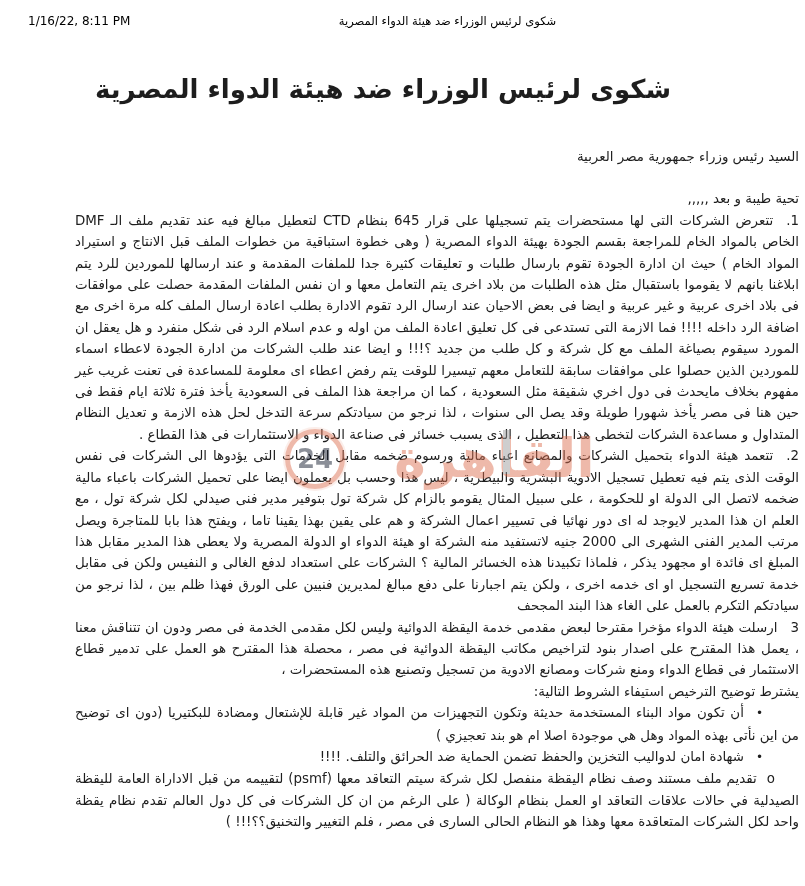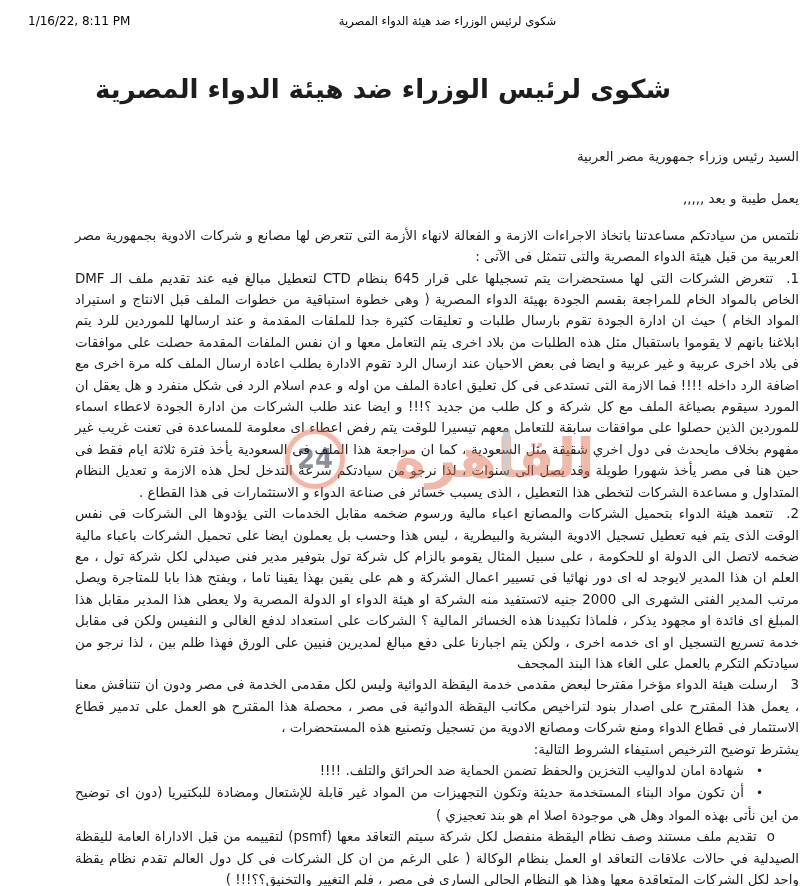--- a/index.html
+++ b/index.html
@@ -65,34 +65,33 @@
 
   <div class="print-header">
     <span class="ph-date">1/16/22, 8:11 PM</span>
     <span class="ph-title">شكوى لرئيس الوزراء ضد هيئة الدواء المصرية</span>
   </div>
 
   <h1 class="main-title">شكوى لرئيس الوزراء ضد هيئة الدواء المصرية</h1>
 
   <div class="content">
     <p class="recipient">السيد رئيس وزراء جمهورية مصر العربية</p>
-    <p class="greeting">يعمل طيبة و بعد ,,,,,</p>
-    <p class="intro">نلتمس من سيادتكم  مساعدتنا باتخاذ الاجراءات الازمة و الفعالة لانهاء الأزمة التى تتعرض لها مصانع و شركات الادوية بجمهورية مصر العربية من قبل هيئة الدواء المصرية والتى تتمثل فى الآتى :</p>
+    <p class="greeting">تحية طيبة و بعد ,,,,,</p>
 
     <p class="item"><span class="item-marker">1.</span><span>تتعرض الشركات التى لها مستحضرات يتم تسجيلها على قرار 645 بنظام CTD لتعطيل مبالغ فيه عند تقديم ملف الـ DMF الخاص بالمواد الخام للمراجعة بقسم الجودة بهيئة الدواء المصرية ( وهى خطوة استباقية من خطوات الملف قبل الانتاج و استيراد المواد الخام ) حيث ان ادارة الجودة تقوم بارسال طلبات و تعليقات كثيرة جدا للملفات المقدمة و عند ارسالها للموردين للرد يتم ابلاغنا بانهم لا يقوموا باستقبال مثل هذه الطلبات من بلاد اخرى يتم التعامل معها و ان نفس الملفات المقدمة حصلت على موافقات فى بلاد اخرى عربية و غير عربية و ايضا فى بعض الاحيان عند ارسال الرد تقوم الادارة بطلب اعادة ارسال الملف كله مرة اخرى مع اضافة الرد داخله !!!! فما الازمة التى تستدعى فى كل تعليق اعادة الملف من اوله و عدم اسلام الرد فى شكل منفرد و هل يعقل ان المورد سيقوم بصياغة الملف مع كل شركة و كل طلب من جديد ؟!!! و ايضا عند طلب الشركات من ادارة الجودة لاعطاء اسماء للموردين الذين حصلوا على موافقات سابقة للتعامل معهم تيسيرا للوقت يتم رفض اعطاء اى معلومة للمساعدة فى تعنت غريب غير مفهوم بخلاف مايحدث فى دول اخري شقيقة مثل السعودية ، كما ان مراجعة هذا الملف فى السعودية يأخذ فترة ثلاثة ايام فقط فى حين هنا فى مصر يأخذ شهورا طويلة وقد يصل الى سنوات ، لذا نرجو من سيادتكم سرعة التدخل لحل هذه الازمة و تعديل النظام المتداول و مساعدة الشركات لتخطى هذا التعطيل ، الذى يسبب خسائر فى صناعة الدواء و الاستثمارات فى هذا القطاع .</span></p>
 
     <p class="item"><span class="item-marker">2.</span><span>تتعمد هيئة الدواء بتحميل الشركات والمصانع اعباء مالية ورسوم ضخمه مقابل الخدمات التى يؤدوها الى الشركات فى نفس الوقت الذى يتم فيه تعطيل تسجيل الادوية البشرية والبيطرية ، ليس هذا وحسب بل يعملون ايضا على تحميل الشركات باعباء مالية ضخمه لاتصل الى الدولة او للحكومة ، على سبيل المثال يقومو بالزام كل شركة تول بتوفير مدير فنى صيدلي لكل شركة تول ، مع العلم ان هذا المدير لايوجد له اى دور نهائيا فى تسيير اعمال الشركة و هم على يقين بهذا يقينا تاما ، ويفتح هذا بابا للمتاجرة ويصل مرتب المدير الفنى الشهرى الى 2000 جنيه لاتستفيد منه الشركة او هيئة الدواء او الدولة المصرية ولا يعطى هذا المدير مقابل هذا المبلغ اى فائدة او مجهود يذكر ، فلماذا تكبيدنا هذه الخسائر المالية ؟ الشركات على استعداد لدفع الغالى و النفيس ولكن فى مقابل خدمة تسريع التسجيل او اى خدمه اخرى ، ولكن يتم اجبارنا على دفع مبالغ لمديرين فنيين على الورق فهذا ظلم بين ، لذا نرجو من سيادتكم التكرم بالعمل على الغاء هذا البند المجحف</span></p>
 
     <p class="item"><span class="item-marker">3</span><span>ارسلت هيئة الدواء مؤخرا مقترحا لبعض مقدمى خدمة اليقظة الدوائية وليس لكل مقدمى الخدمة فى مصر ودون ان تتناقش معنا ، يعمل هذا المقترح على اصدار بنود لتراخيص مكاتب اليقظة الدوائية فى مصر ، محصلة هذا المقترح هو العمل على تدمير قطاع الاستثمار فى قطاع الدواء ومنع شركات ومصانع الادوية من تسجيل وتصنيع هذه المستحضرات ،</span></p>
 
     <p>يشترط توضيح الترخيص استيفاء الشروط التالية:</p>
 
+    <p class="bullet"><span class="bullet-glyph">•</span><span>أن تكون مواد البناء المستخدمة حديثة وتكون التجهيزات من المواد غير قابلة للإشتعال ومضادة للبكتيريا (دون اى توضيح من اين نأتى بهذه المواد وهل هي موجودة اصلا ام هو بند تعجيزي )</span></p>
+
     <p class="bullet"><span class="bullet-glyph">•</span><span>شهادة امان لدواليب التخزين والحفظ تضمن الحماية ضد الحرائق والتلف. !!!!</span></p>
-
-    <p class="bullet"><span class="bullet-glyph">•</span><span>أن تكون مواد البناء المستخدمة حديثة وتكون التجهيزات من المواد غير قابلة للإشتعال ومضادة للبكتيريا (دون اى توضيح من اين نأتى بهذه المواد وهل هي موجودة اصلا ام هو بند تعجيزي )</span></p>
 
 
     <p class="sub-bullet"><span class="sub-glyph">o</span><span>تقديم ملف مستند وصف نظام اليقظة منفصل لكل شركة سيتم التعاقد معها (psmf) لتقييمه من قبل الاداراة العامة لليقظة الصيدلية في حالات علاقات التعاقد او العمل بنظام الوكالة ( على الرغم من ان كل الشركات فى كل دول العالم تقدم نظام يقظة واحد لكل الشركات المتعاقدة معها وهذا هو النظام الحالى السارى فى مصر ، فلم التغيير والتخنيق؟؟!!! )</span></p>
   </div>
 
   <div class="watermark">
     <div class="wm-circle">24</div>
     <div class="wm-text">القاهرة</div>
     <div class="wm-bar"></div>
   </div>

